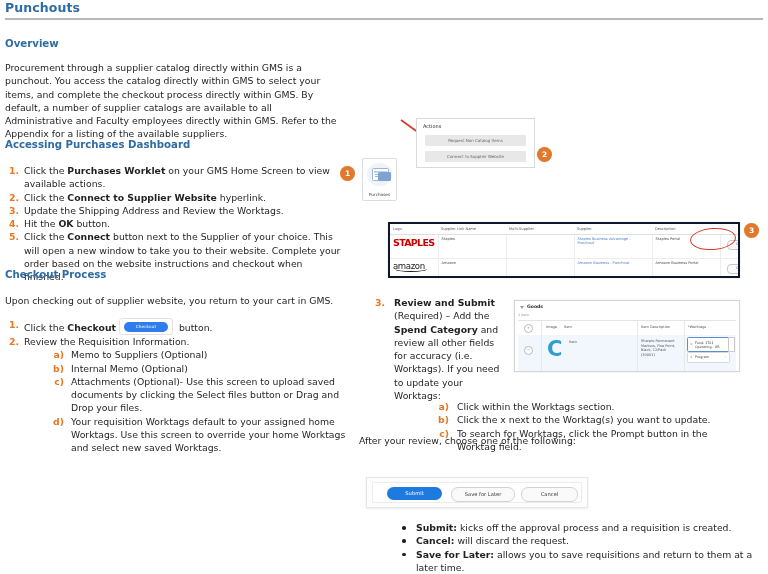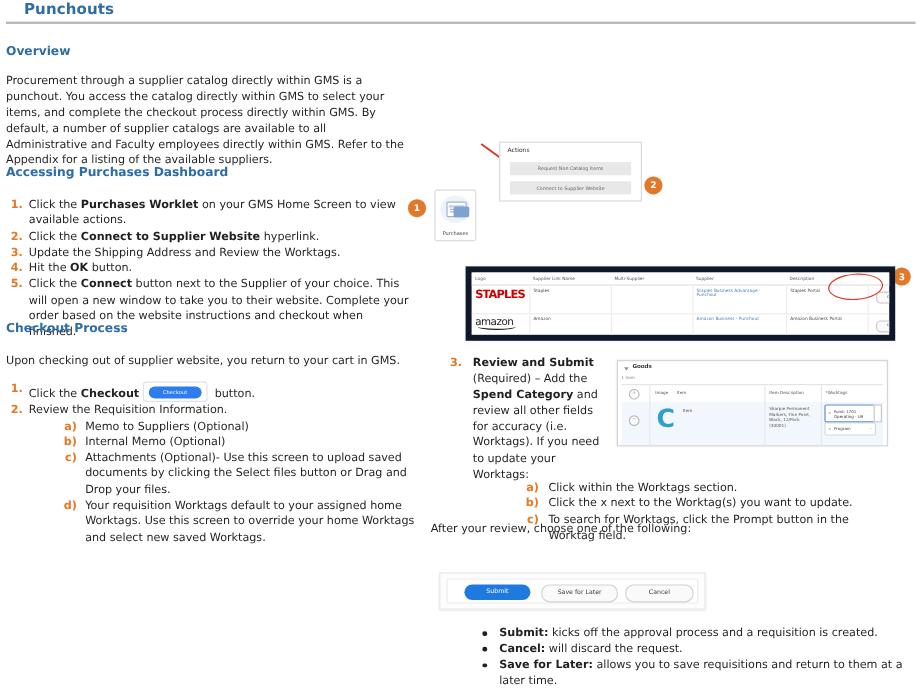--- a/index.html
+++ b/index.html
@@ -18,21 +18,21 @@
   }
   .page {
     position: absolute;
     left: 0; top: 0;
     width: 768px; height: 574px;
   }
 
   
   .doc-title {
     position: absolute;
-    left: 20px; top: 0px;
+    left: 5px; top: 0px;
     font-size: 12.5px;
     font-weight: bold;
     color: #2e6ca4;
     letter-spacing: .1px;
   }
   .title-rule {
     position: absolute;
     left: 5px; top: 18px;
     width: 758px; height: 2px;
     background: #b9b9b9;
@@ -223,21 +223,21 @@
     left: 398px; top: 118px;
     width: 60px; height: 40px;
   }
 
   
   .supp-shot {
     position: absolute;
     left: 388px; top: 222px;
     width: 348px; height: 52px;
     background: #ffffff;
-    border: 5px solid #0f172a;
+    border: 2px solid #0f172a;
     box-shadow: 0 0 2px rgba(0,0,0,.10);
     overflow: hidden;
   }
   .supp-shot table {
     border-collapse: collapse;
     width: 100%;
     table-layout: fixed;
     font-size: 3.6px;
     color: #4a4a4a;
   }

